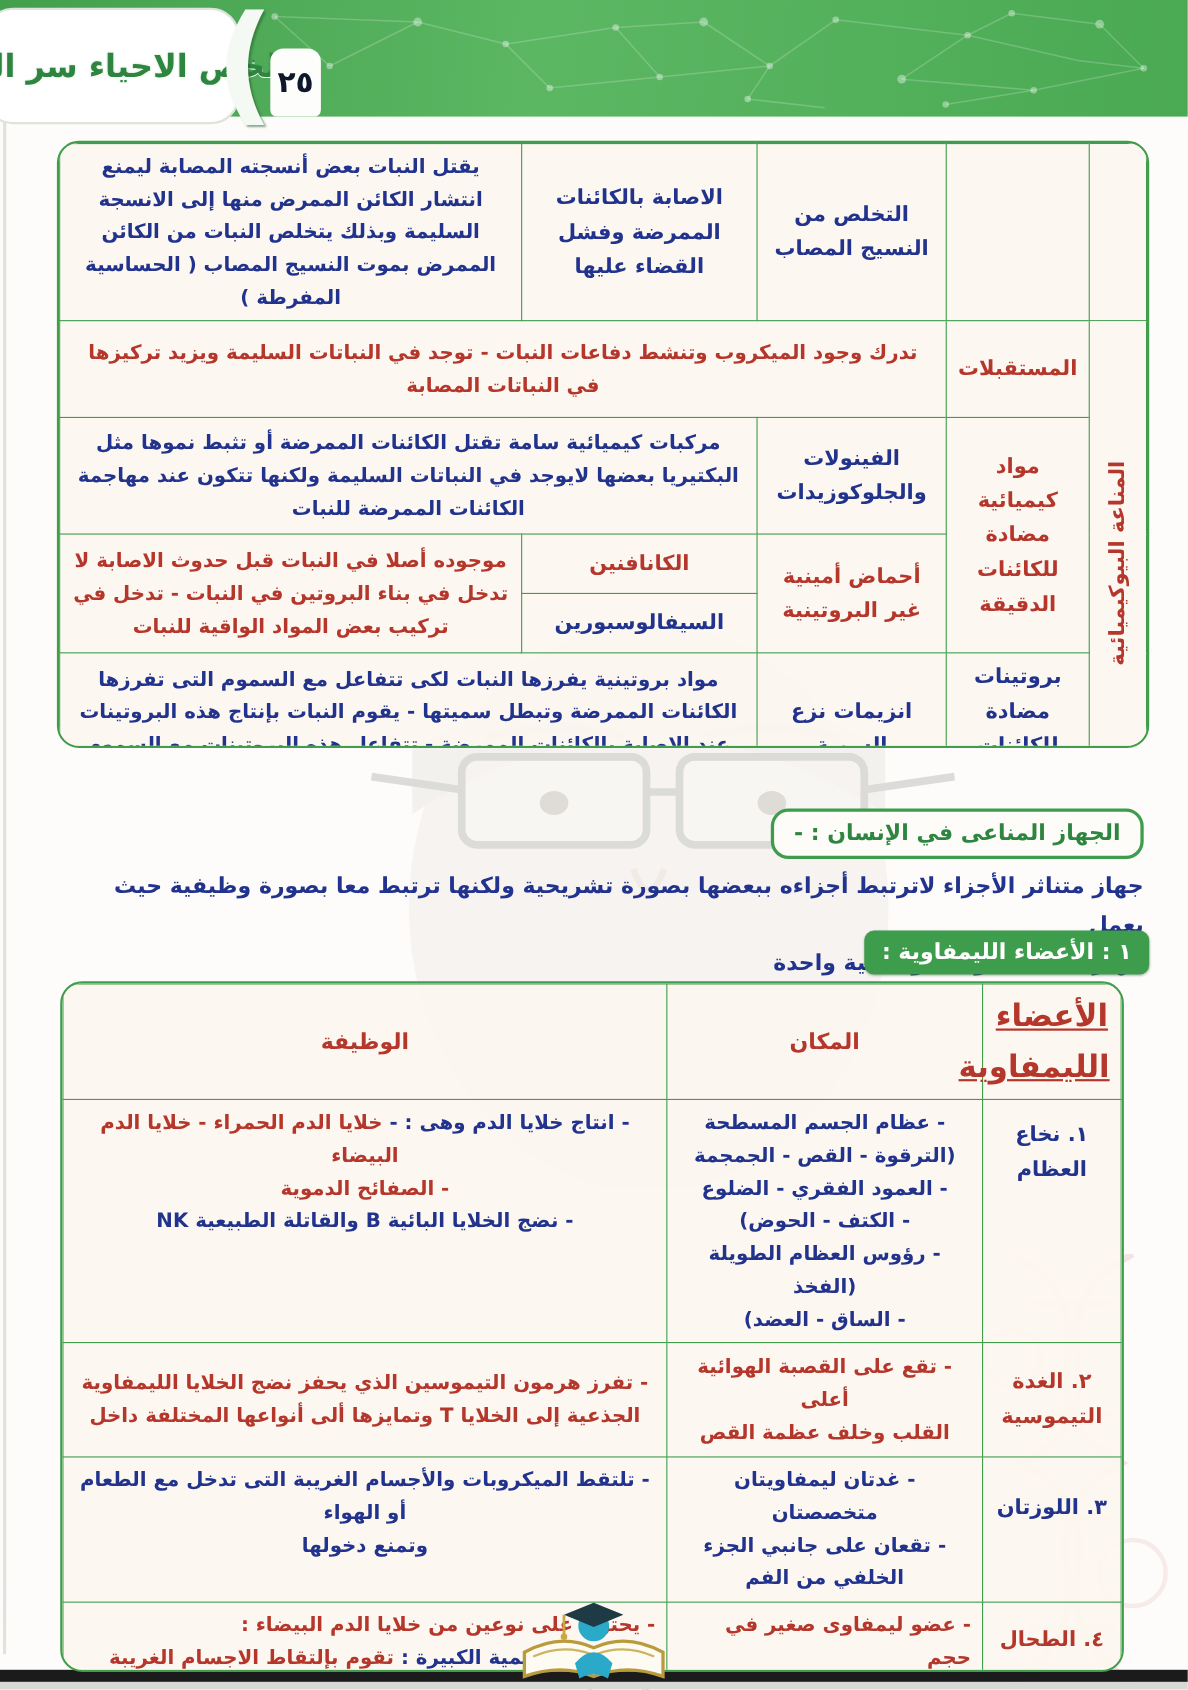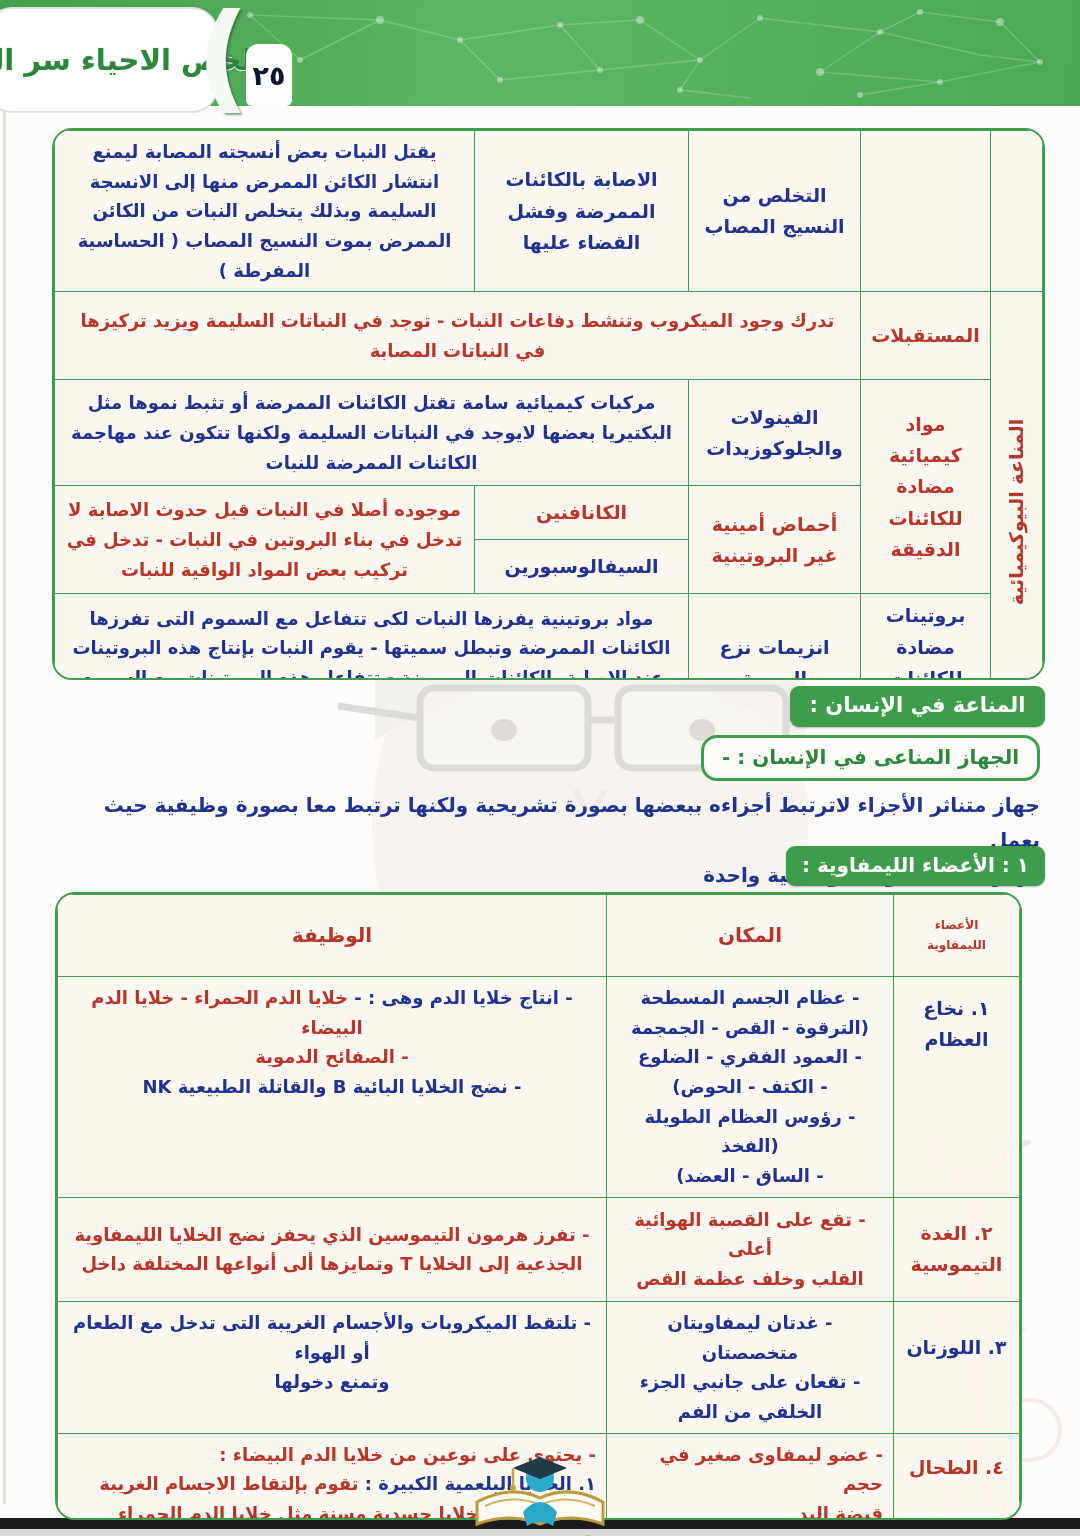--- a/index.html
+++ b/index.html
@@ -196,39 +196,38 @@
       </tr>
       <tr style="height:116px">
         <td class="lbl blue">بروتينات مضادة للكائنات الدقيقة</td>
         <td class="lbl blue">انزيمات نزع السمية</td>
         <td class="desc blue" colspan="2">مواد بروتينية يفرزها النبات لكى تتفاعل مع السموم التى تفرزها الكائنات الممرضة وتبطل سميتها - يقوم النبات بإنتاج هذه البروتينات عند الإصابة بالكائنات الممرضة - تتفاعل هذه البروتينات مع السموم التى تفرزها الكائنات الممرضة وتحولها الى مركبات غير سامة</td>
       </tr>
     </tbody>
       </table>
   </div>
 
-  <div class="green-pill" style="top:686px; right:35px; min-width:255px;">المناعة في الإنسان :</div>
 
   <div class="outline-pill" style="top:735px; right:40px; min-width:300px;">الجهاز المناعى في الإنسان : -</div>
 
   <div class="para" style="top:788px; right:40px; width:985px;">جهاز متناثر الأجزاء لاترتبط أجزاءه ببعضها بصورة تشريحية ولكنها ترتبط معا بصورة وظيفية حيث يعمل
 جهاز المناعة كوحدة وظيفية واحدة</div>
 
   <div class="green-pill" style="top:846px; right:35px; min-width:230px; font-size:20px;">١ : الأعضاء الليمفاوية :</div>
 
   <div class="tbl-wrap" style="top:892px; right:58px; width:967px; height:628px;">
     <table dir="rtl">
       <colgroup>
         <col style="width:126px">
           <col style="width:287px">
           <col>
       </colgroup>
       <tbody>
           <tr style="height:82px">
-        <td class="lbl red" style="font-size:12px;">الأعضاء الليمفاوية</td>
+        <td class="lbl red" style="font-size:28px;text-decoration:underline;">الأعضاء الليمفاوية</td>
         <td class="lbl red" style="font-size:20px;">المكان</td>
         <td class="lbl red" style="font-size:20px;">الوظيفة</td>
       </tr>
       <tr style="height:164px">
         <td class="lbl blue" style="vertical-align:top; padding-top:16px;">١. نخاع العظام</td>
         <td class="desc blue pre" style="vertical-align:top;">- عظام الجسم المسطحة
 (الترقوة - القص - الجمجمة
 - العمود الفقري - الضلوع
 - الكتف - الحوض)
 - رؤوس العظام الطويلة (الفخذ

